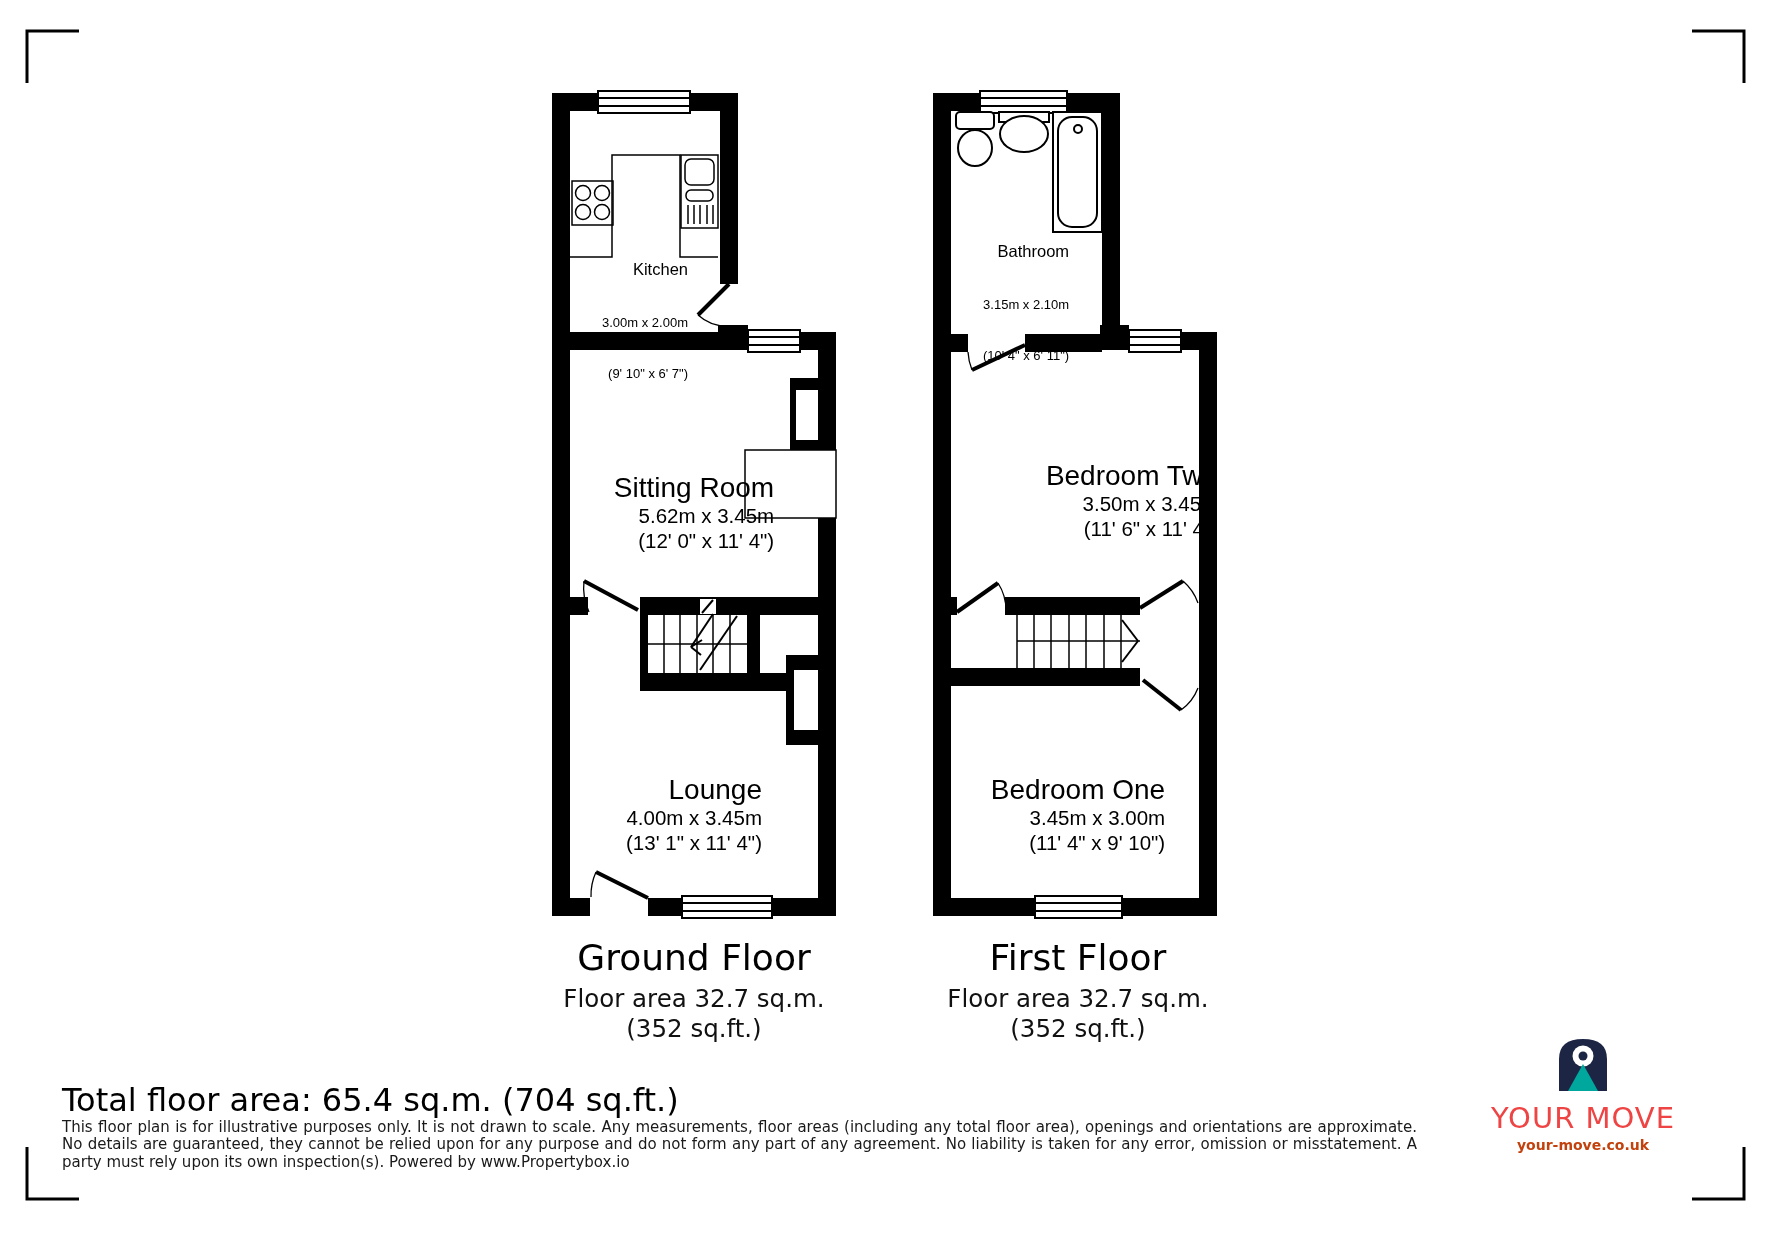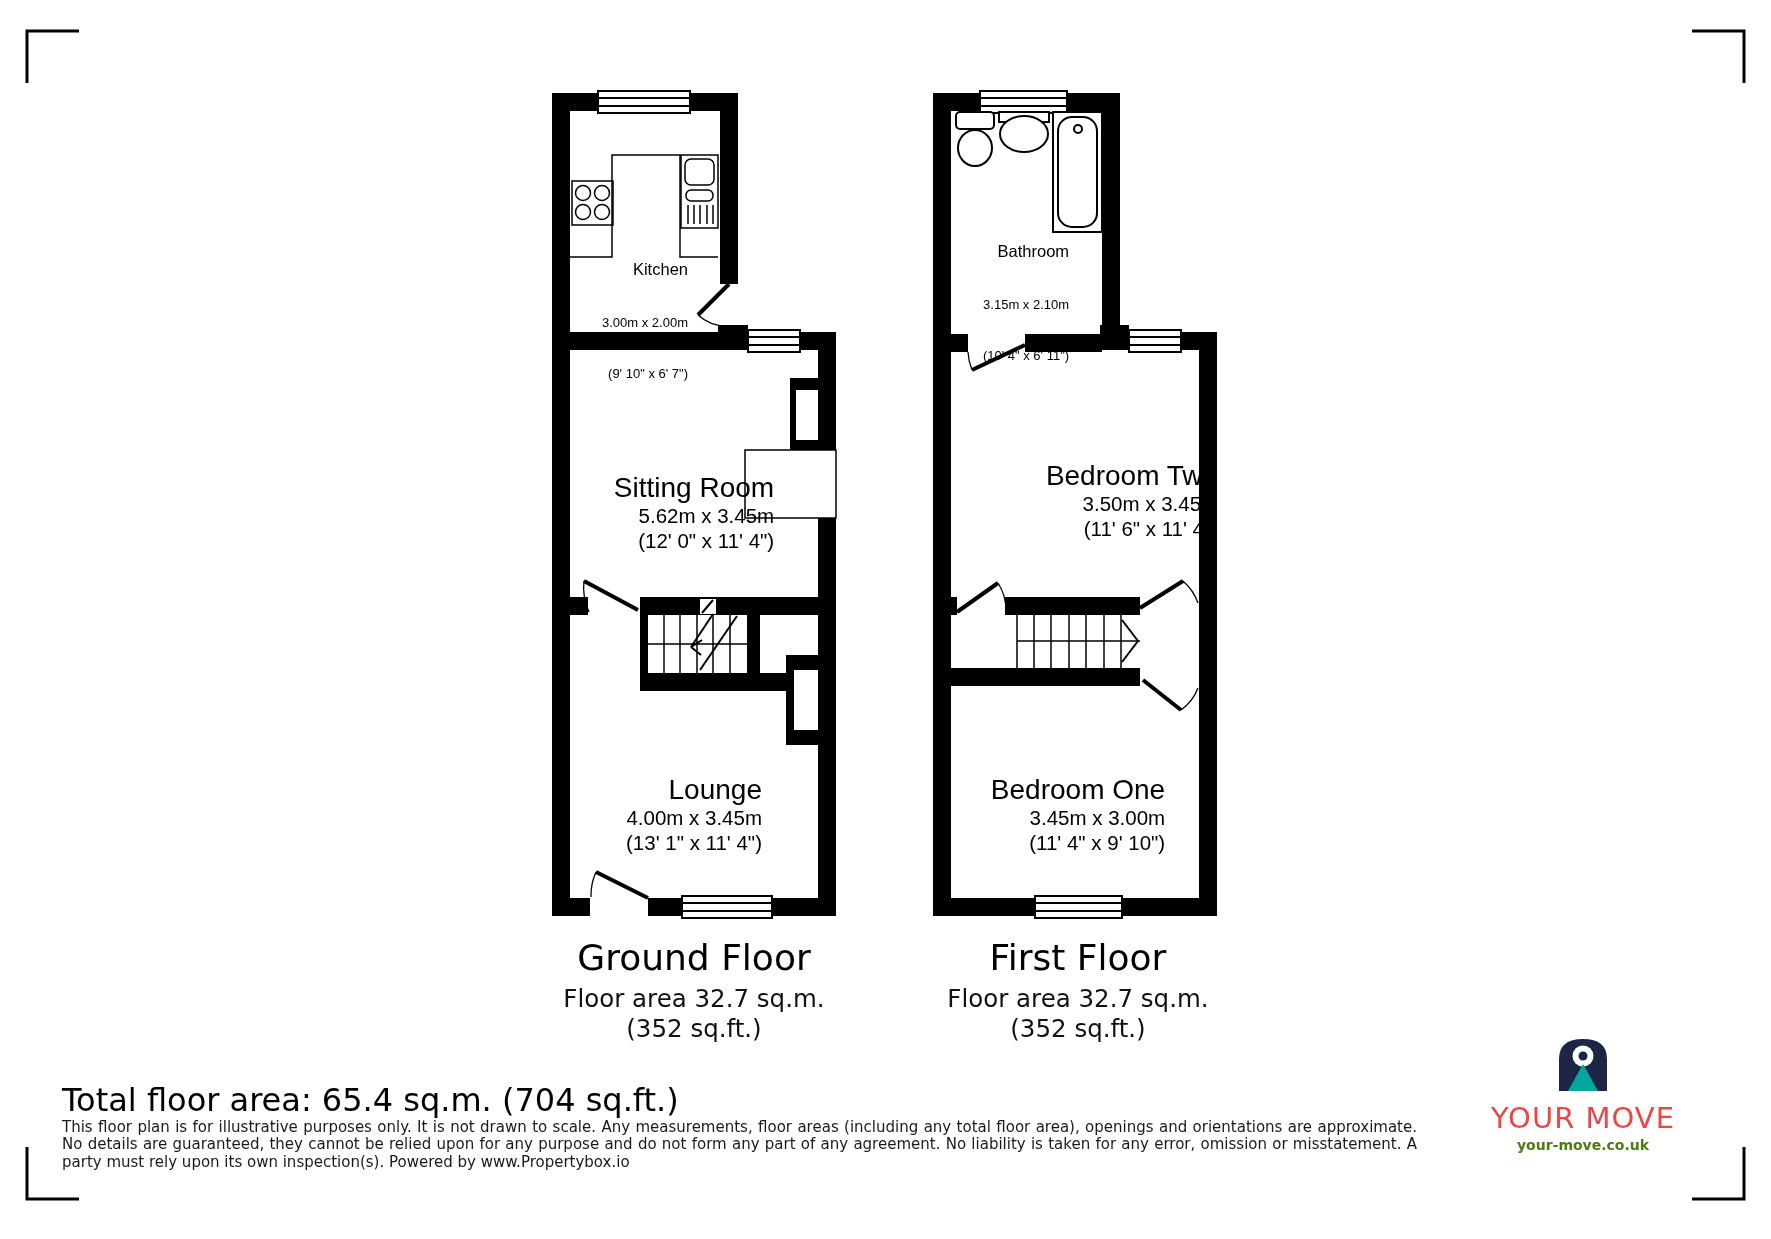--- a/index.html
+++ b/index.html
@@ -18,21 +18,21 @@
                font-family:"DejaVu Sans",sans-serif;font-size:36px;color:#000000;white-space:nowrap;}
   .floor-caption{position:absolute;transform:translateX(-50%);text-align:center;
                font-family:"DejaVu Sans",sans-serif;font-size:24.5px;line-height:30px;color:#111;width:310px;}
   #total-area{position:absolute;left:62px;top:1081px;font-family:"DejaVu Sans",sans-serif;
               font-size:32px;color:#000;}
   #disclaimer{position:absolute;left:62px;top:1119px;width:1355px;text-align:justify;
               font-family:"DejaVu Sans",sans-serif;font-size:15px;line-height:17.4px;color:#1a1a1a;}
   #brand{position:absolute;left:1478px;top:1035px;width:210px;text-align:center;}
   #brand-name{font-family:"DejaVu Sans",sans-serif;font-size:29px;letter-spacing:1px;
               color:#ef4444;margin-top:4px;}
-  #brand-url{font-family:"DejaVu Sans",sans-serif;font-size:14px;font-weight:bold;color:#4d7c0f;margin-top:2px;}
+  #brand-url{font-family:"DejaVu Sans",sans-serif;font-size:14px;font-weight:bold;color:#c2410c;margin-top:2px;}
 </style>
 </head>
 <body>
 
 <div id="canvas">
 
 <svg id="plan-svg" width="1771" height="1239" viewBox="0 0 1771 1239">
 
   <g stroke="#000" stroke-width="3" fill="none">
     <path d="M 27 83 L 27 31 L 79 31"></path>

